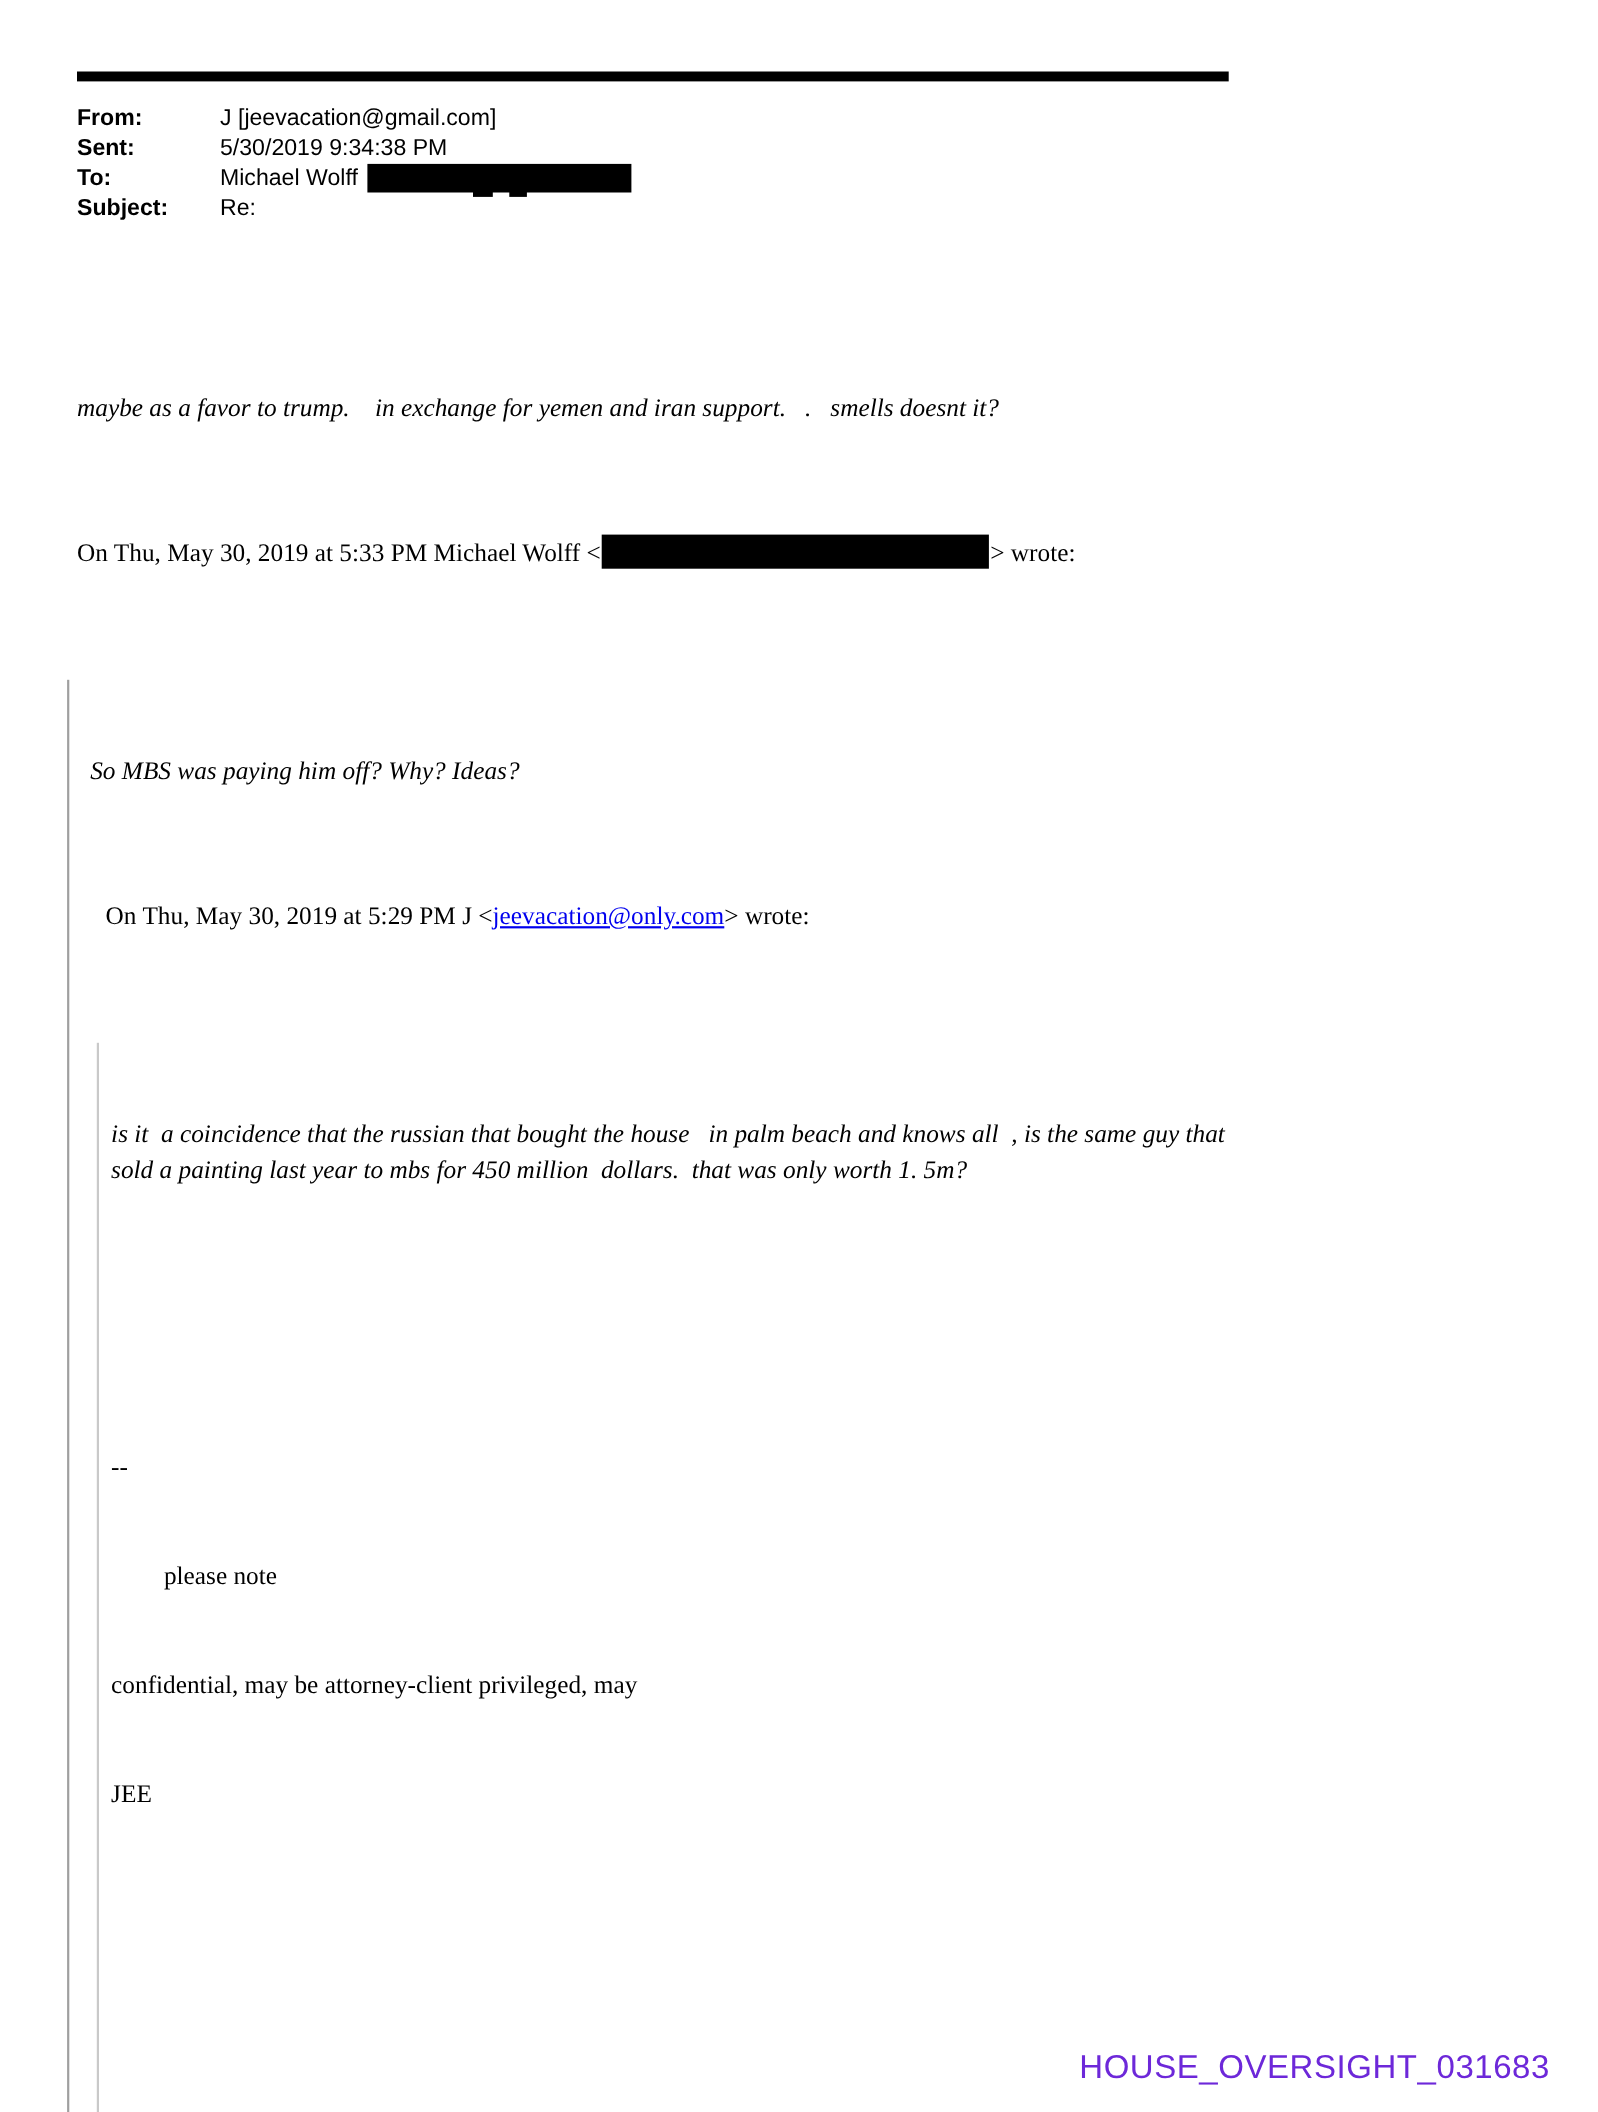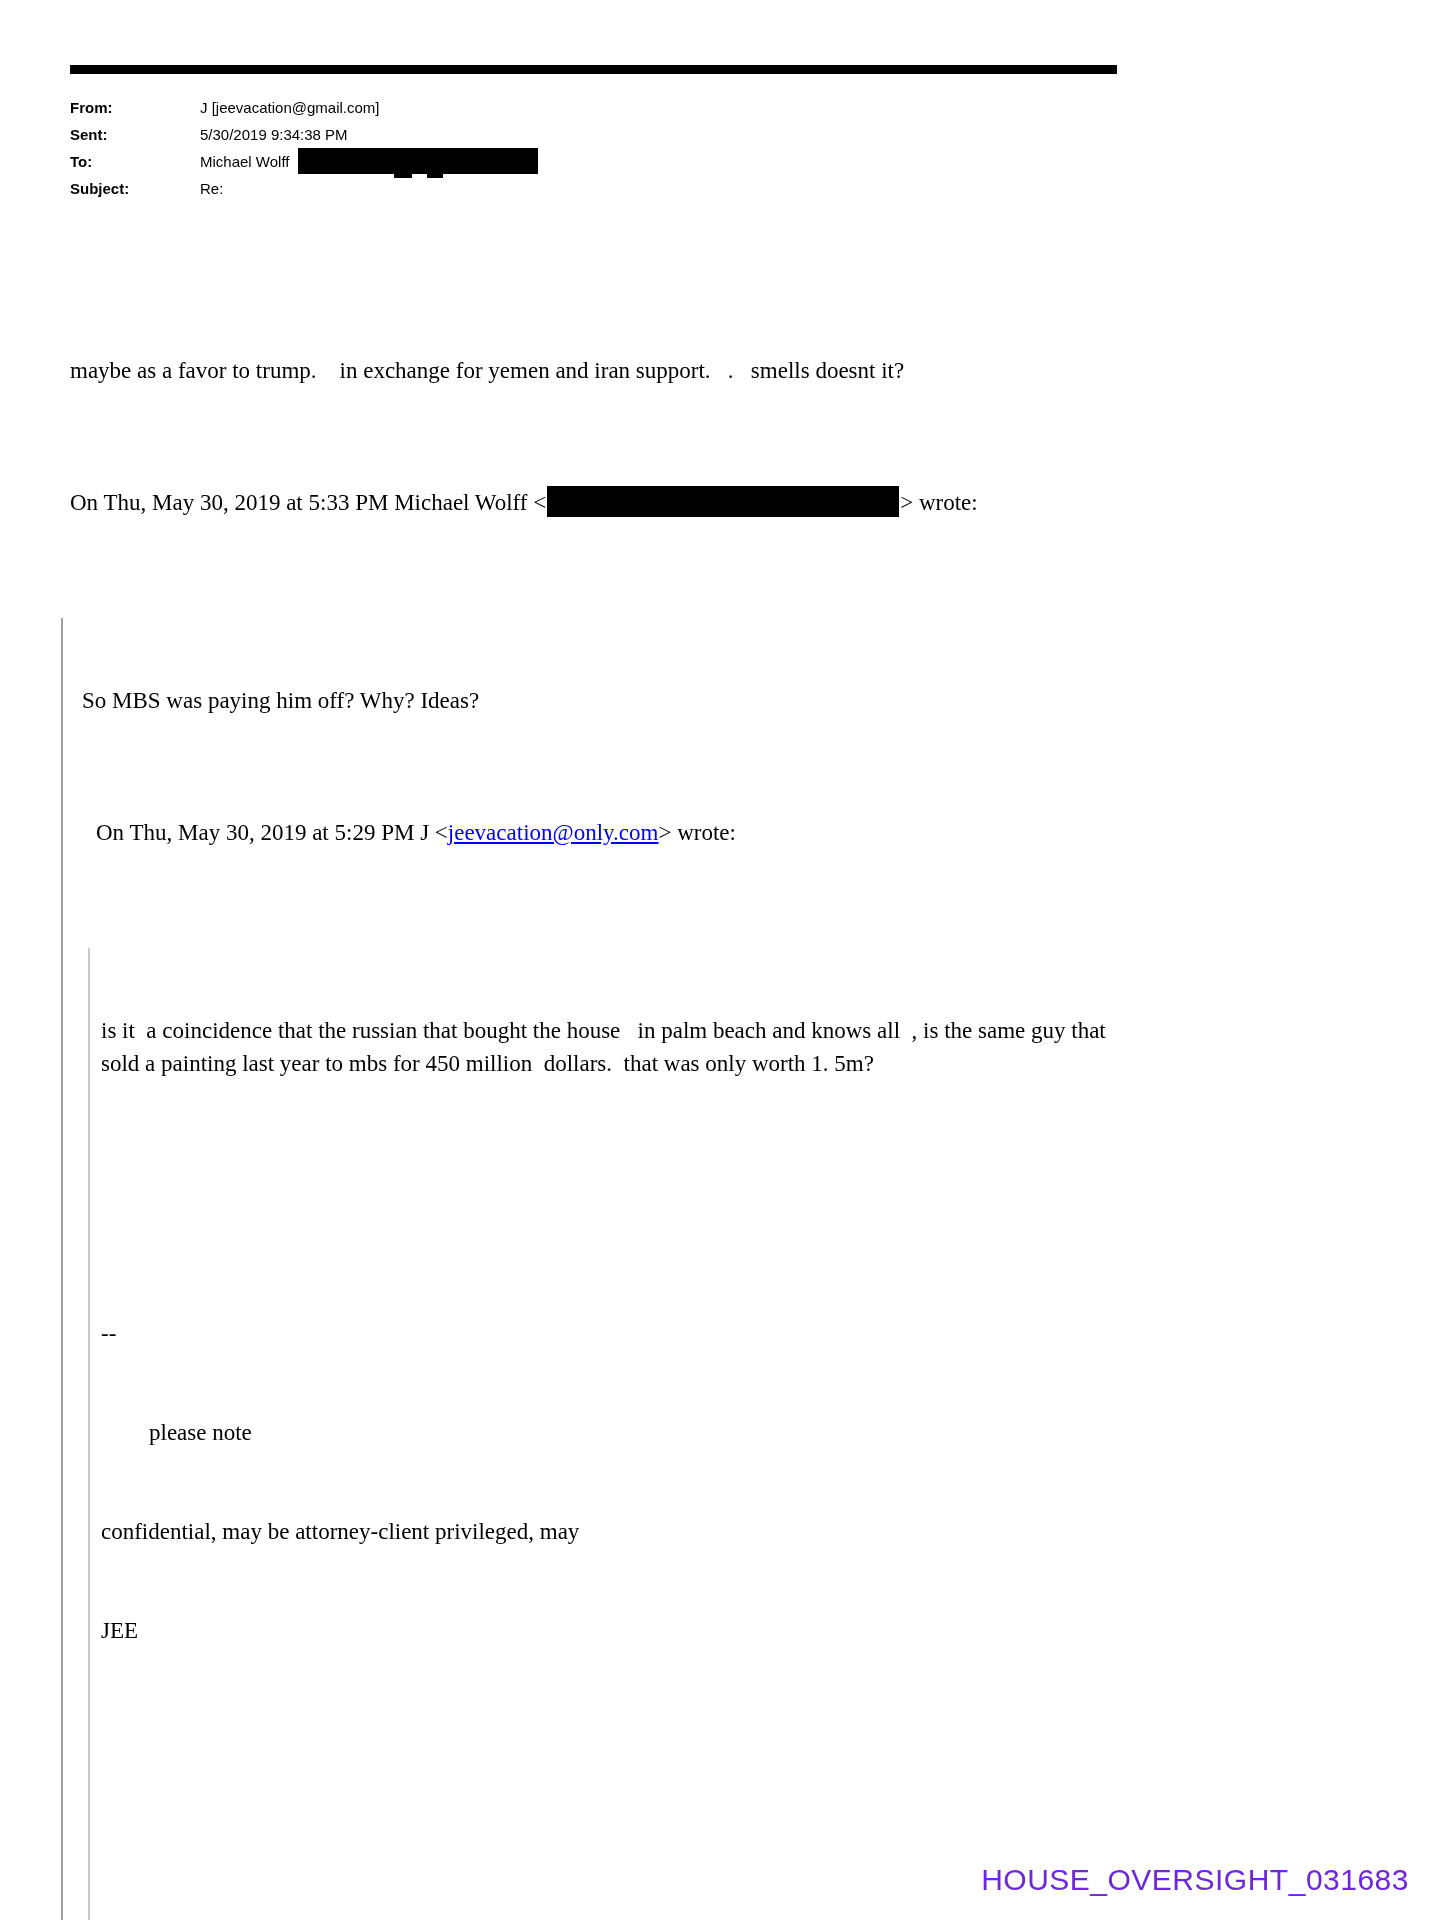--- a/index.html
+++ b/index.html
@@ -16,21 +16,21 @@
   .top-rule {
     position: absolute;
     left: 70px; top: 65px;
     width: 1047px; height: 9px;
     background: #000000;
   }
   .header {
     position: absolute;
     left: 70px; top: 94px;
     font-family: "Liberation Sans", sans-serif;
-    font-size: 15px;
+    font-size: 21px;
     line-height: 27px;
   }
   .hrow { display: flex; align-items: baseline; }
   .hlabel { width: 130px; font-weight: bold; }
   .hvalue { white-space: pre; }
   .redact { display: inline-block; background: #000000; }
   .redact-to {
     position: relative;
     width: 240px; height: 26px;
     margin-left: 9px;
@@ -46,21 +46,21 @@
   }
   .body {
     position: absolute;
     left: 70px; top: 288px;
     width: 1160px;
     font-size: 23px;
     line-height: 33px;
     white-space: pre-wrap;
   }
   .body p { margin: 0; }
-  .pre { white-space: pre; }
+  .pre { white-space: pre; font-style: italic; }
   .q1header { margin-top: 45px; white-space: pre; }
   .redact-inline {
     width: 352px; height: 31px;
     vertical-align: -7px;
     margin: 0 1px;
   }
   .bq1 {
     border-left: 2px solid #9f9f9f;
     margin-left: -9px;
     padding-left: 19px;

